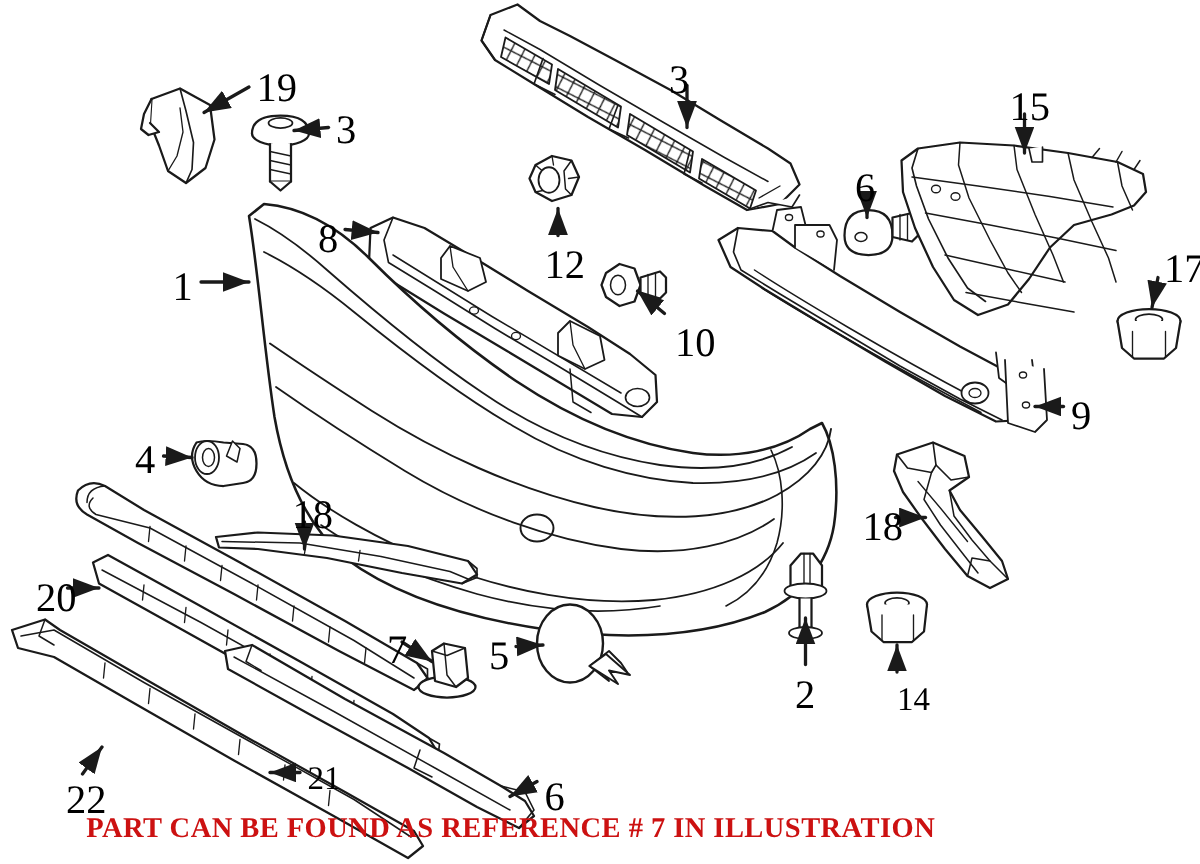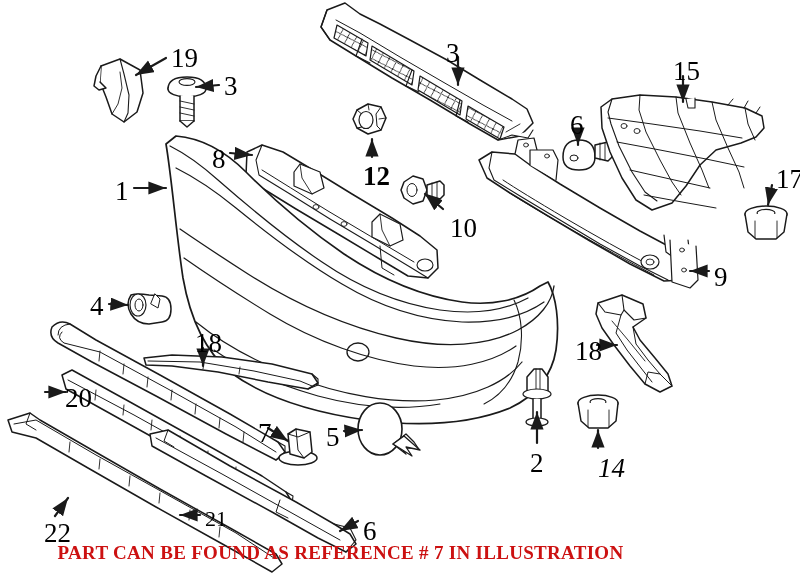--- a/index.html
+++ b/index.html
@@ -316,28 +316,28 @@
     <span class="callout" style="left: 530px; top: 450px; font-size: 27px;">2</span>
     <span class="callout" style="left: 224px; top: 73px; font-size: 27px;">3</span>
     <span class="callout" style="left: 90px; top: 293px; font-size: 27px;">4</span>
     <span class="callout" style="left: 326px; top: 424px; font-size: 27px;">5</span>
     <span class="callout" style="left: 363px; top: 518px; font-size: 27px;">6</span>
     <span class="callout" style="left: 258px; top: 420px; font-size: 27px;">7</span>
     <span class="callout" style="left: 212px; top: 146px; font-size: 27px;">8</span>
     <span class="callout" style="left: 714px; top: 264px; font-size: 27px;">9</span>
     <span class="callout" style="left: 450px; top: 215px; font-size: 27px;">10</span>
     <span class="callout" style="left: 446px; top: 40px; font-size: 27px;">3</span>
-    <span class="callout" style="left: 363px; top: 163px; font-size: 27px; font-weight: bold;">12</span>
+    <span class="callout" style="left: 363px; top: 163px; font-size: 27px;">12</span>
     <span class="callout" style="left: 575px; top: 338px; font-size: 27px;">18</span>
-    <span class="callout" style="left: 598px; top: 455px; font-size: 27px; font-style: italic;">14</span>
+    <span class="callout" style="left: 598px; top: 455px; font-size: 22px;">14</span>
     <span class="callout" style="left: 673px; top: 58px; font-size: 27px;">15</span>
     <span class="callout" style="left: 570px; top: 112px; font-size: 27px;">6</span>
     <span class="callout" style="left: 776px; top: 166px; font-size: 27px;">17</span>
     <span class="callout" style="left: 195px; top: 330px; font-size: 27px;">18</span>
     <span class="callout" style="left: 171px; top: 45px; font-size: 27px; text-align: center;">19</span>
-    <span class="callout" style="left: 24px; top: 385px; font-size: 27px; margin-left: 41px;">20</span>
+    <span class="callout" style="left: 24px; top: 385px; font-size: 27px;">20</span>
     <span class="callout" style="left: 205px; top: 508px; font-size: 22px;">21</span>
     <span class="callout" style="left: 44px; top: 520px; font-size: 27px;">22</span>
   </div>
 
   <div class="footer-note" style="color: rgb(204, 17, 17); top: 542px; font-size: 19px;">PART CAN BE FOUND AS REFERENCE # 7 IN ILLUSTRATION</div>
 
 </div>
 
 </body></html>

